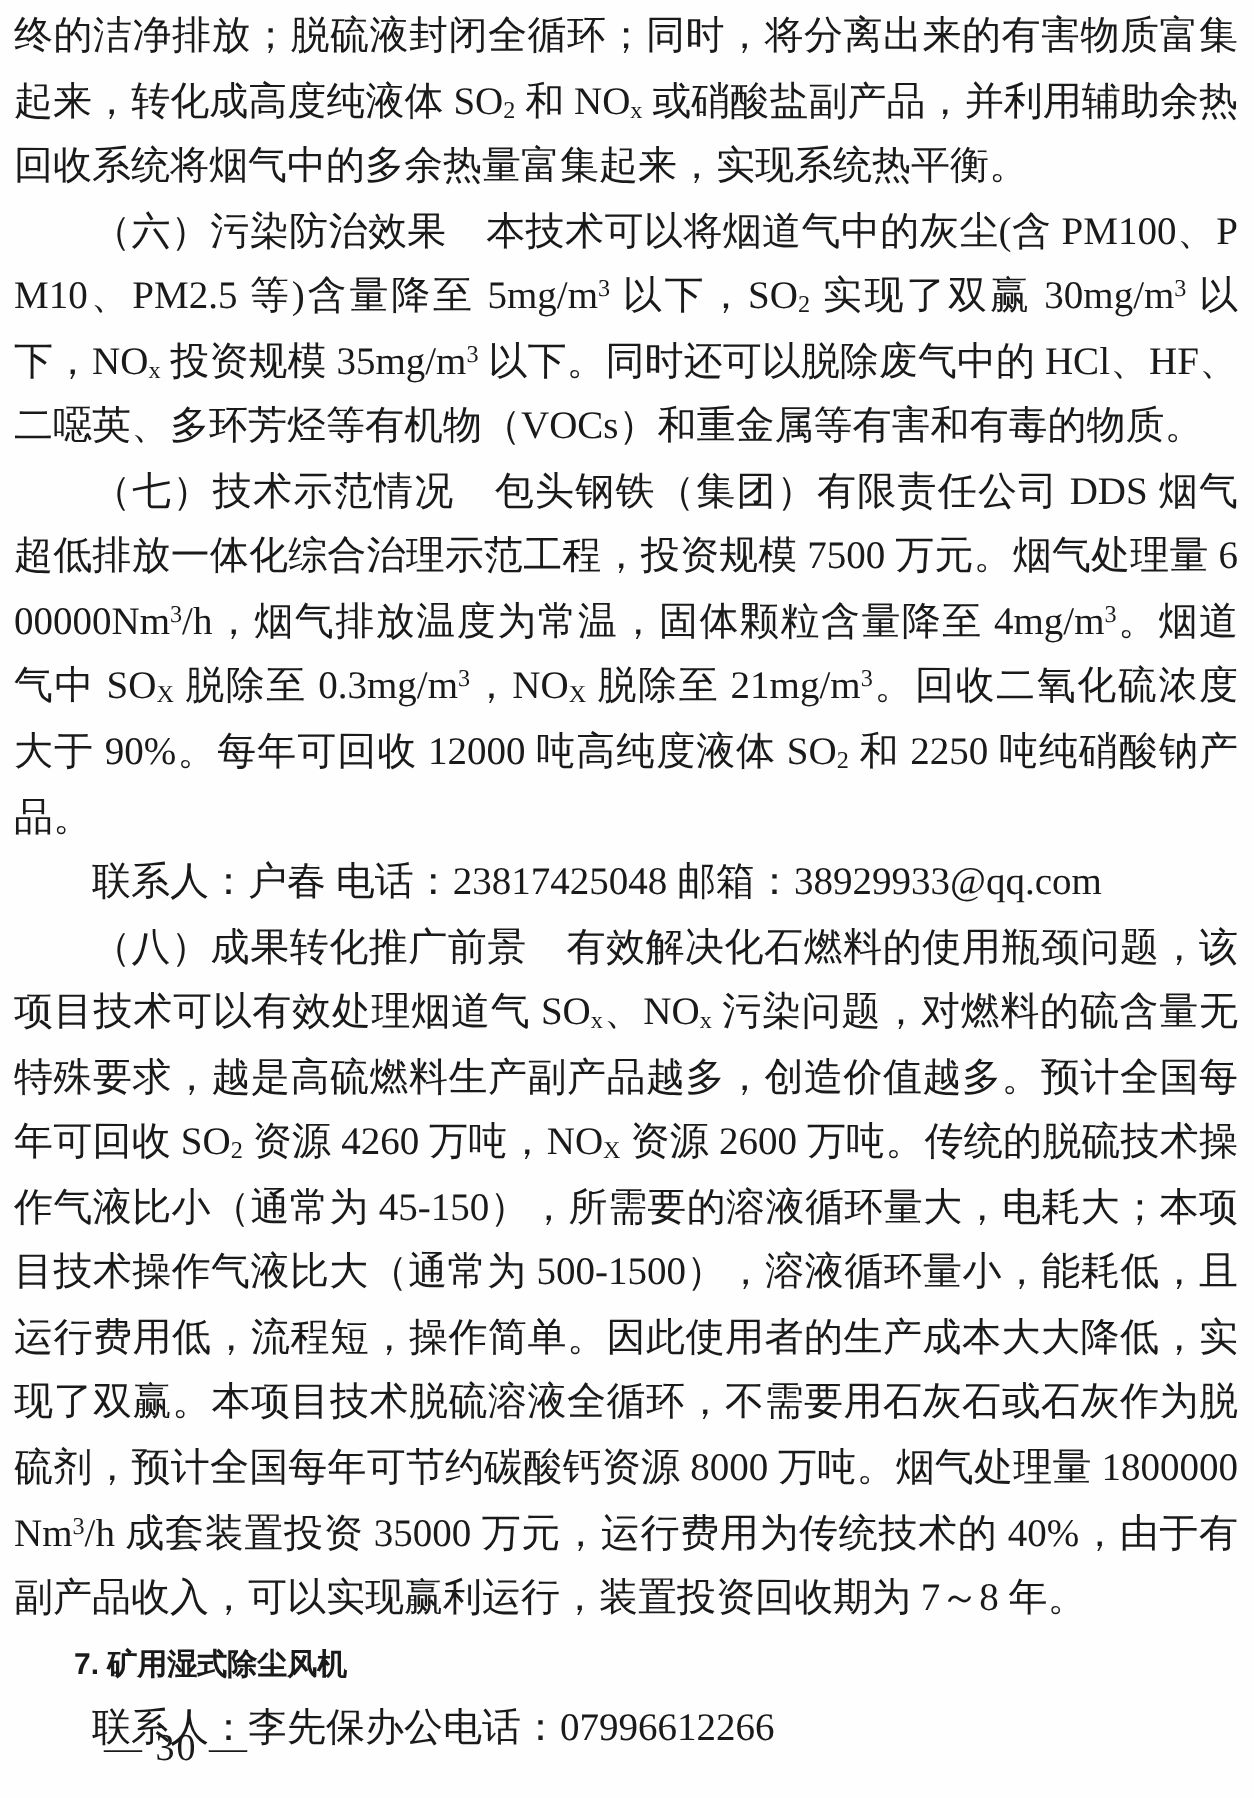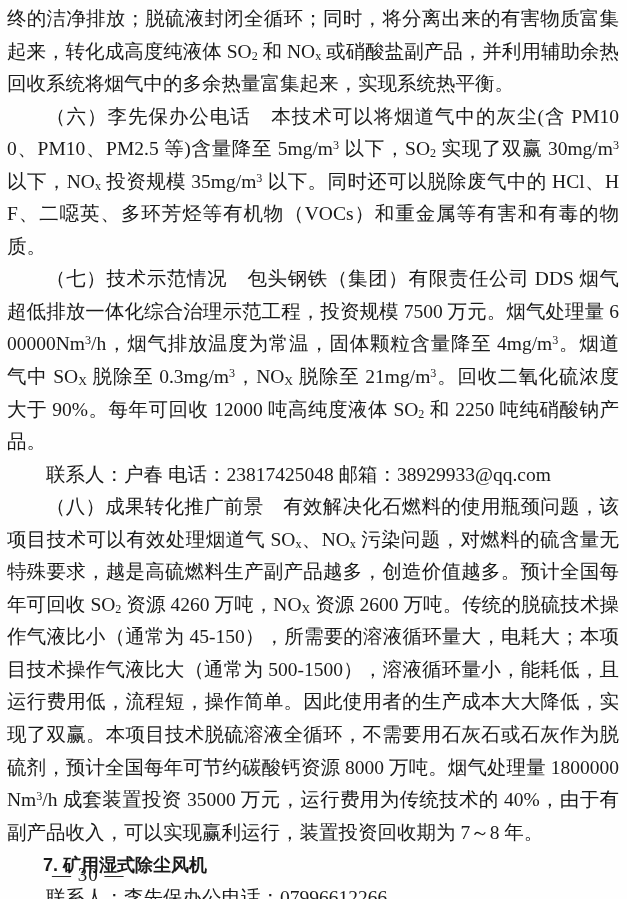--- a/index.html
+++ b/index.html
@@ -19,21 +19,21 @@
     margin: 0;
     font-size: 19.5px;
     line-height: 32.55px;
     text-align: justify;
     word-break: break-all;
   }
   p.indent { text-indent: 2em; }
   p.heading {
     font-family: "Liberation Sans", "DejaVu Sans", sans-serif;
     font-weight: 700;
-    font-size: 18px;
+    font-size: 15px;
   }
   sub, sup {
     font-size: 0.62em;
     line-height: 0;
   }
   sub { vertical-align: -0.15em; }
   sup { vertical-align: 0.5em; }
   .footer {
     position: absolute;
     left: 52px;
@@ -41,21 +41,21 @@
     font-size: 19px;
     letter-spacing: 1px;
   }
 </style>
 </head>
 <body>
 
 <div class="page" style="background: rgb(254, 254, 254); color: rgb(26, 26, 26);">
   <div class="doc-body">
       <p class="para"><span>终的洁净排放；脱硫液封闭全循环；同时，将分离出来的有害物质富集起来，转化成高度纯液体 SO</span><sub>2</sub><span> 和 NO</span><sub>x</sub><span> 或硝酸盐副产品，并利用辅助余热回收系统将烟气中的多余热量富集起来，实现系统热平衡。</span></p>
-      <p class="para indent"><span>（六）李先保办公电话　本技术可以将烟道气中的灰尘(含 PM100、PM10、PM2.5 等)含量降至 5mg/m</span><sup>3</sup><span> 以下，SO</span><sub>2</sub><span> 实现了双赢 30mg/m</span><sup>3</sup><span> 以下，NO</span><sub>x</sub><span> 投资规模 35mg/m</span><sup>3</sup><span> 以下。同时还可以脱除废气中的 HCl、HF、二噁英、多环芳烃等有机物（VOCs）和重金属等有害和有毒的物质。</span></p>
+      <p class="para indent"><span>（六）污染防治效果　本技术可以将烟道气中的灰尘(含 PM100、PM10、PM2.5 等)含量降至 5mg/m</span><sup>3</sup><span> 以下，SO</span><sub>2</sub><span> 实现了双赢 30mg/m</span><sup>3</sup><span> 以下，NO</span><sub>x</sub><span> 投资规模 35mg/m</span><sup>3</sup><span> 以下。同时还可以脱除废气中的 HCl、HF、二噁英、多环芳烃等有机物（VOCs）和重金属等有害和有毒的物质。</span></p>
       <p class="para indent"><span>（七）技术示范情况　包头钢铁（集团）有限责任公司 DDS 烟气超低排放一体化综合治理示范工程，投资规模 7500 万元。烟气处理量 600000Nm</span><sup>3</sup><span>/h，烟气排放温度为常温，固体颗粒含量降至 4mg/m</span><sup>3</sup><span>。烟道气中 SO</span><sub>X</sub><span> 脱除至 0.3mg/m</span><sup>3</sup><span>，NO</span><sub>X</sub><span> 脱除至 21mg/m</span><sup>3</sup><span>。回收二氧化硫浓度大于 90%。每年可回收 12000 吨高纯度液体 SO</span><sub>2</sub><span> 和 2250 吨纯硝酸钠产品。</span></p>
       <p class="para indent"><span>联系人：户春 电话：23817425048 邮箱：38929933@qq.com</span></p>
       <p class="para indent"><span>（八）成果转化推广前景　有效解决化石燃料的使用瓶颈问题，该项目技术可以有效处理烟道气 SO</span><sub>x</sub><span>、NO</span><sub>x</sub><span> 污染问题，对燃料的硫含量无特殊要求，越是高硫燃料生产副产品越多，创造价值越多。预计全国每年可回收 SO</span><sub>2</sub><span> 资源 4260 万吨，NO</span><sub>X</sub><span> 资源 2600 万吨。传统的脱硫技术操作气液比小（通常为 45-150），所需要的溶液循环量大，电耗大；本项目技术操作气液比大（通常为 500-1500），溶液循环量小，能耗低，且运行费用低，流程短，操作简单。因此使用者的生产成本大大降低，实现了双赢。本项目技术脱硫溶液全循环，不需要用石灰石或石灰作为脱硫剂，预计全国每年可节约碳酸钙资源 8000 万吨。烟气处理量 1800000Nm</span><sup>3</sup><span>/h 成套装置投资 35000 万元，运行费用为传统技术的 40%，由于有副产品收入，可以实现赢利运行，装置投资回收期为 7～8 年。</span></p>
       <p class="para heading indent"><span>7. 矿用湿式除尘风机</span></p>
       <p class="para indent"><span>联系人：李先保办公电话：07996612266</span></p>
     </div>
   <div class="footer">
     <span>— 30 —</span>
   </div>
 </div>

